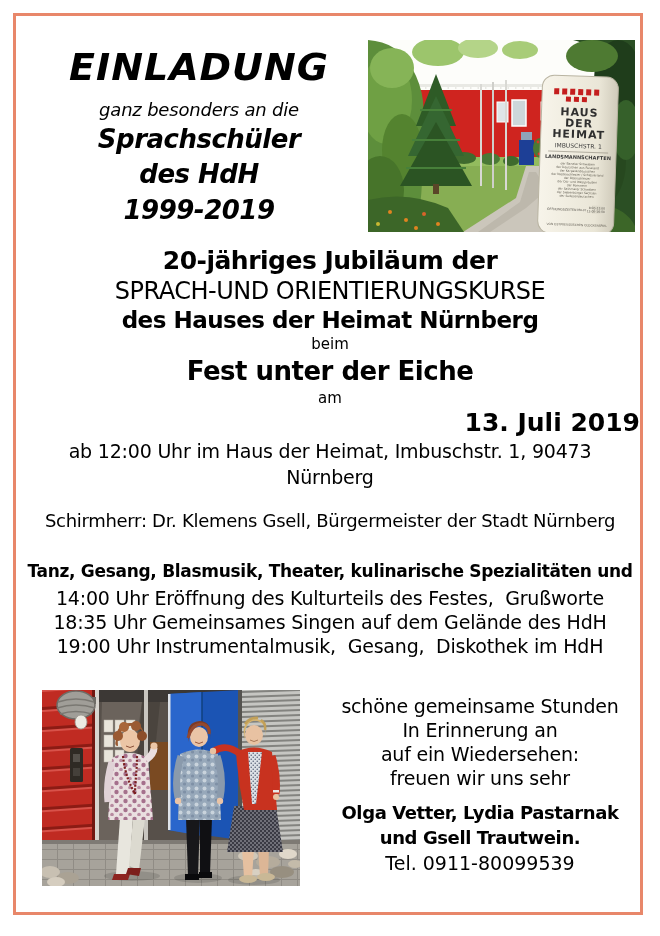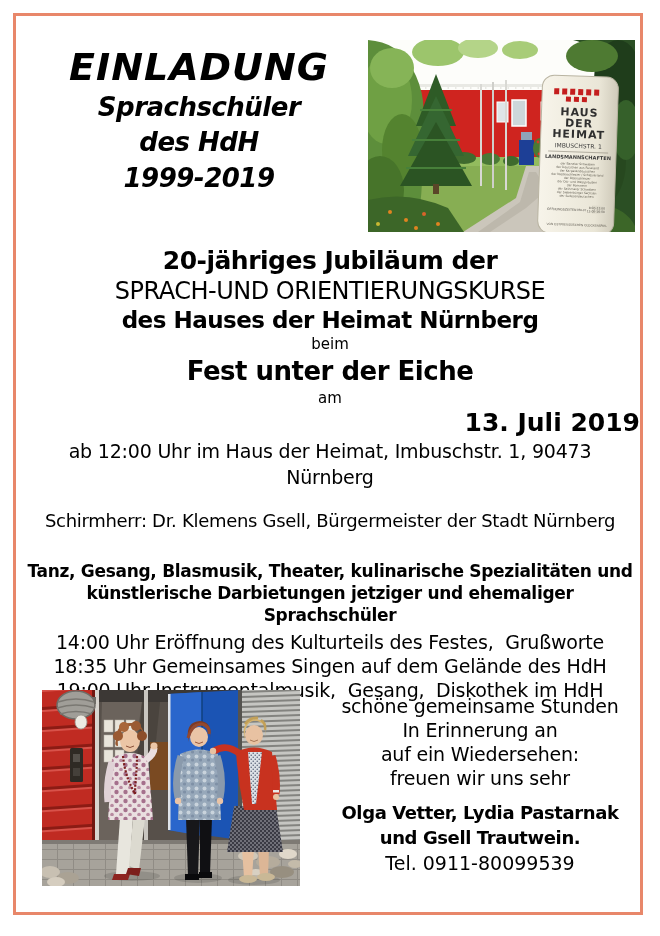--- a/index.html
+++ b/index.html
@@ -43,20 +43,21 @@
   .photo svg{display:block;}
 </style>
 </head>
 <body>
 
 <div class="page">
   <div class="frame"></div>
 
   <div class="blk header">
     <div class="t-einladung">EINLADUNG</div>
+    <div class="t-sub">ganz besonders an die</div>
     <div class="t-h2">Sprachschüler</div>
     <div class="t-h2b">des HdH</div>
     <div class="t-h2b">1999-2019</div>
   </div>
 
   <div class="photo photo-top">
     <svg width="267" height="192" viewBox="0 0 267 192">
       <defs>
         <linearGradient id="pillarG" x1="0" y1="0" x2="1" y2="0">
           <stop offset="0" stop-color="#f7f4ea"></stop>
@@ -182,21 +183,20 @@
     <div class="jsmall">am</div>
     <div class="jdate">13. Juli 2019</div>
     <div class="jplace">ab 12:00 Uhr im Haus der Heimat, Imbuschstr. 1, 90473</div>
     <div class="jplace">Nürnberg</div>
   </div>
 
   <div class="blk patron">Schirmherr: Dr. Klemens Gsell, Bürgermeister der Stadt Nürnberg</div>
 
   <div class="blk program">
     <div class="p-intro">Tanz, Gesang, Blasmusik, Theater, kulinarische Spezialitäten und</div>
-    <div class="p-intro">künstlerische Darbietungen jetziger und ehemaliger Sprachschüler</div>
     <div class="p-items">
       <div class="p-item">14:00 Uhr Eröffnung des Kulturteils des Festes,  Grußworte</div>
       <div class="p-item">18:35 Uhr Gemeinsames Singen auf dem Gelände des HdH</div>
       <div class="p-item">19:00 Uhr Instrumentalmusik,  Gesang,  Diskothek im HdH</div>
     </div>
   </div>
 
   <div class="photo photo-bottom">
     <svg width="258" height="196" viewBox="0 0 258 196">
       <defs>

